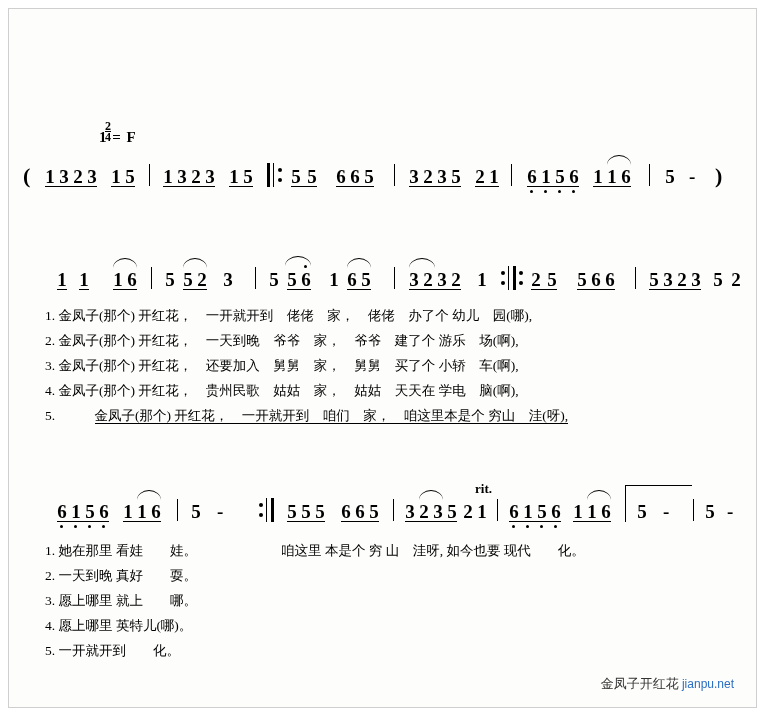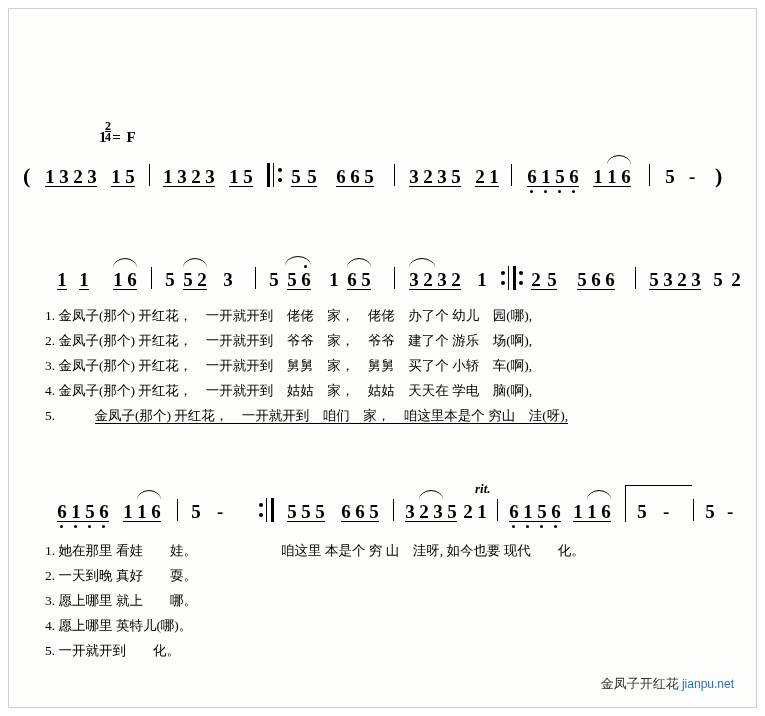--- a/index.html
+++ b/index.html
@@ -77,21 +77,21 @@
   .dotdn{position:absolute;width:3px;height:3px;border-radius:50%;background:#000;}
   
   .bar{position:absolute;width:1.4px;background:#000;}
   .barthick{position:absolute;width:3px;background:#000;}
   
   .rdot{position:absolute;width:4px;height:4px;border-radius:50%;background:#000;}
   
   .slur{position:absolute;border:1.3px solid #000;border-bottom:none;border-left:none;border-right:none;border-radius:50%/100% 100% 0 0;height:9px;}
   .paren{position:absolute;font-family:"Liberation Serif", serif;font-size:22px;}
   .dash{position:absolute;font-family:"Liberation Serif", serif;font-size:19px;font-weight:bold;}
-  .rit{position:absolute;font-family:"Liberation Serif", serif;font-style:italic;font-size:13px;}
+  .rit{position:absolute;font-family:"Liberation Serif", serif;font-size:13px;}
   .ending{position:absolute;border-left:1.4px solid #000;border-top:1.4px solid #000;}
 
   
   .lyrics{
     position:absolute;
     font-family:"Liberation Serif", serif;
     font-size:13.5px;
     white-space:nowrap;
   }
   .lyricline{position:absolute;white-space:nowrap;}
@@ -274,29 +274,29 @@
     </div>
   </div>
 
   <div class="lyrics" style="left:36px; top:298px;">
     <div class="lyricline" style="top:0px;">
       <span class="idx">1.</span>
       <span>金凤子(那个) 开红花，　一开就开到　佬佬　家，　佬佬　办了个 幼儿　园(哪),</span>
     </div>
     <div class="lyricline" style="top:25px;">
       <span class="idx">2.</span>
-      <span>金凤子(那个) 开红花，　一开就开到　爷爷　家，　爷爷　建了个 游乐　场(啊),</span>
+      <span>金凤子(那个) 开红花，　一天到晚　爷爷　家，　爷爷　建了个 游乐　场(啊),</span>
     </div>
     <div class="lyricline" style="top:50px;">
       <span class="idx">3.</span>
-      <span>金凤子(那个) 开红花，　一开就开到　舅舅　家，　舅舅　买了个 小轿　车(啊),</span>
+      <span>金凤子(那个) 开红花，　还要加入　舅舅　家，　舅舅　买了个 小轿　车(啊),</span>
     </div>
     <div class="lyricline" style="top:75px;">
       <span class="idx">4.</span>
-      <span>金凤子(那个) 开红花，　一开就开到　姑姑　家，　姑姑　天天在 学电　脑(啊),</span>
+      <span>金凤子(那个) 开红花，　贵州民歌　姑姑　家，　姑姑　天天在 学电　脑(啊),</span>
     </div>
     <div class="lyricline" style="top:100px;">
       <span class="idx">5.</span>
       <span class="ul">金凤子(那个) 开红花，　一开就开到　咱们　家，　咱这里本是个 穷山　洼(呀),</span>
     </div>
   </div>
 
   <div class="row" style="top:490px;">
     <div class="notes">
 

